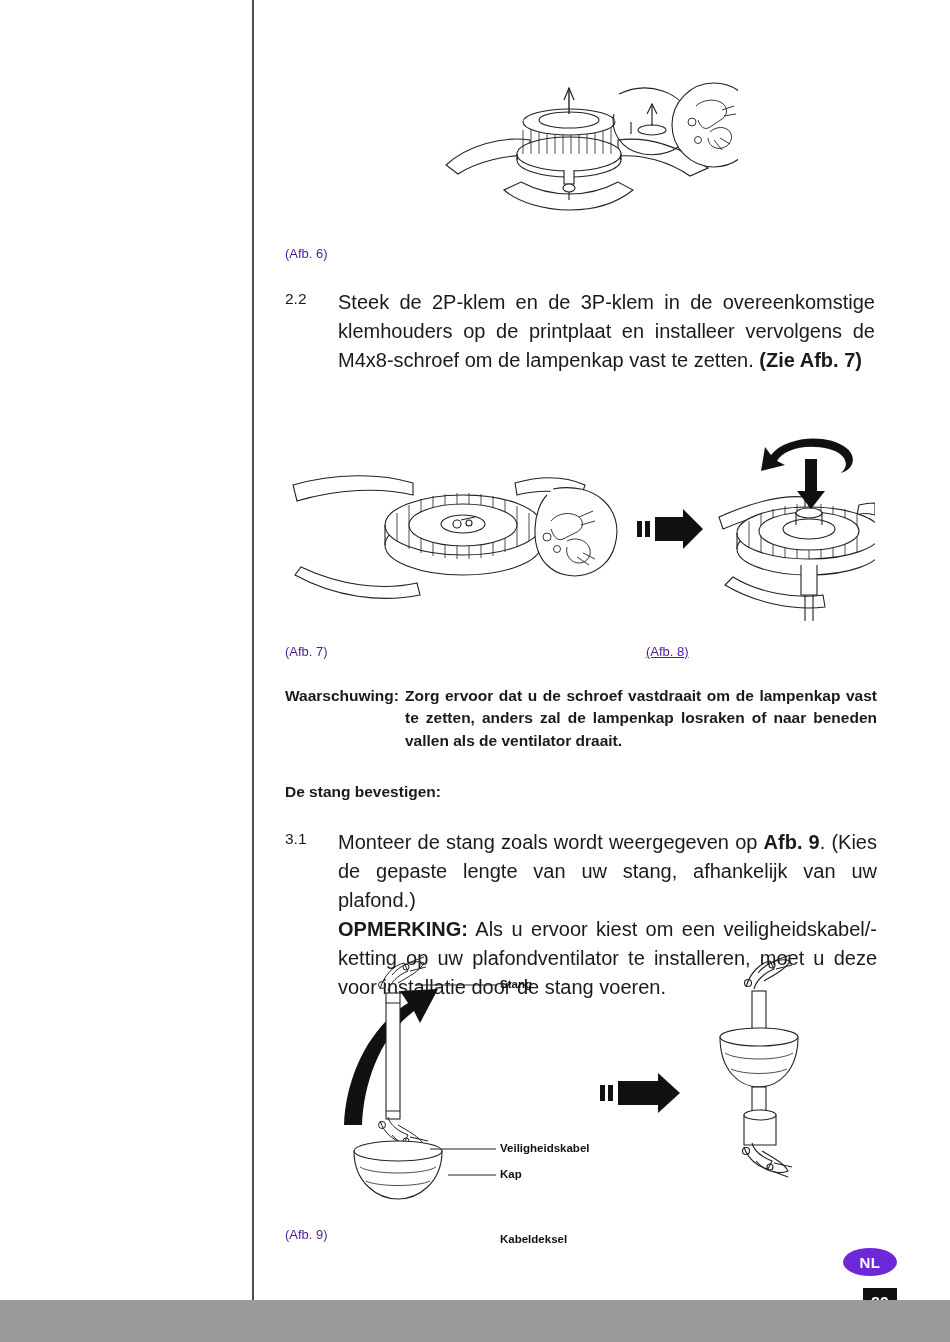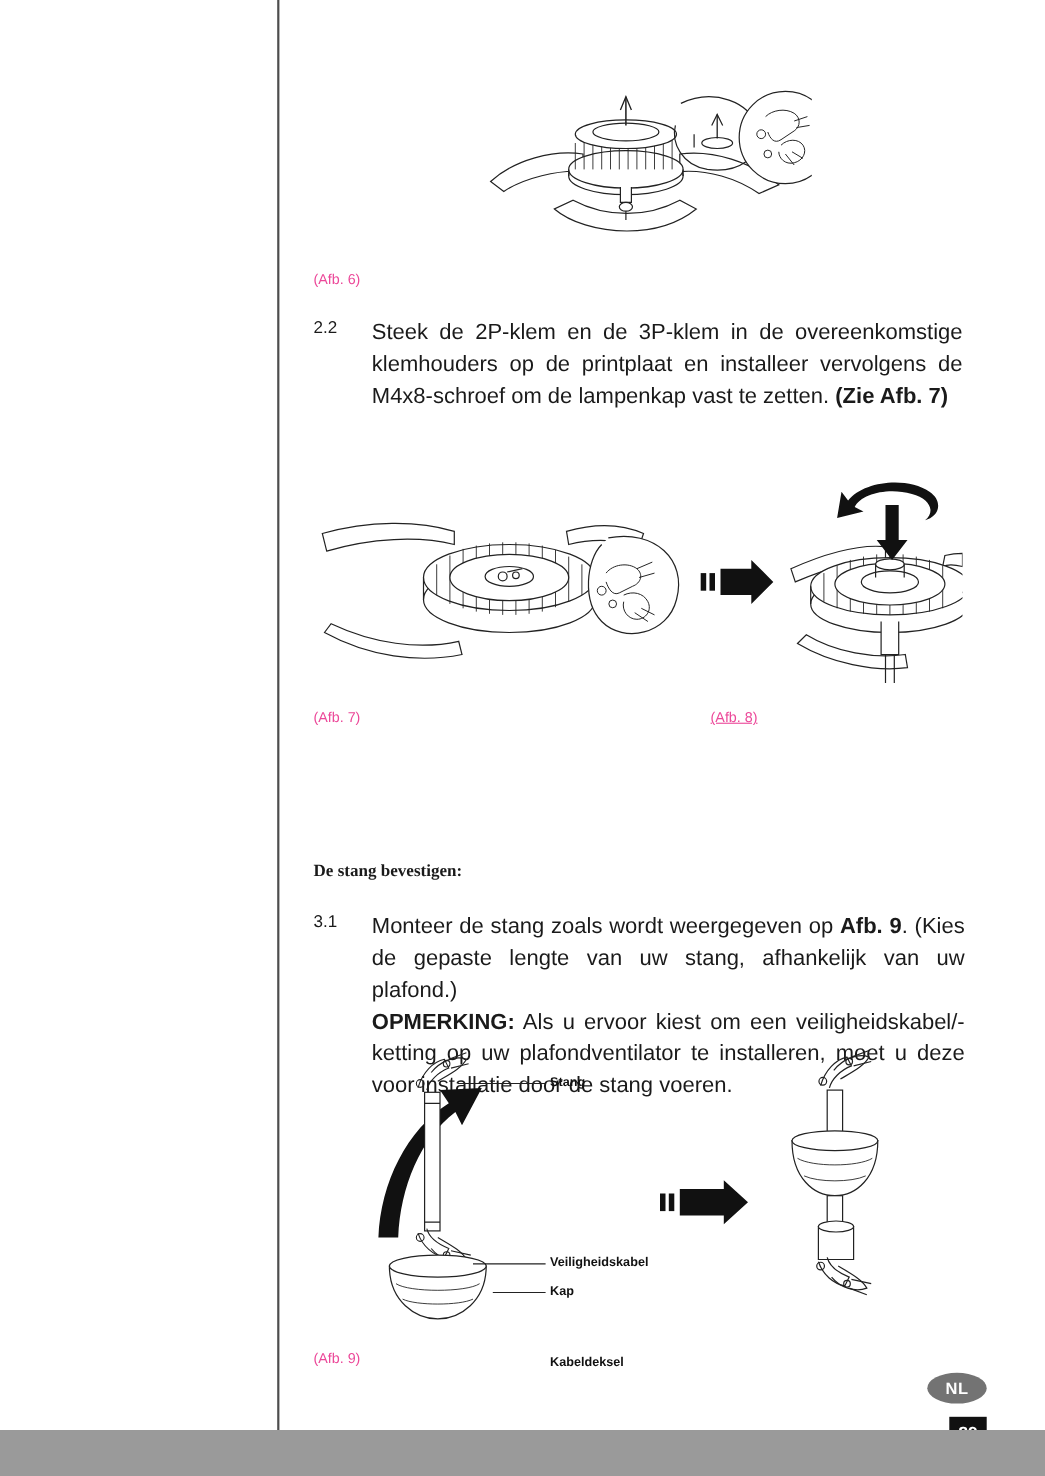--- a/index.html
+++ b/index.html
@@ -42,21 +42,21 @@
   
   .fig6 {
     position: absolute;
     left: 318px;
     top: 70px;
     width: 420px;
     height: 165px;
   }
   .fig-caption {
     font-size: 13px;
-    color: #ec4899;
+    color: #4c1d95;
   }
   .num-item {
     display: flex;
     margin-bottom: 2px;
     gap: 16px;
   }
   .num {
     width: 37px;
     flex: 0 0 37px;
     font-size: 15.5px;
@@ -75,31 +75,30 @@
     font-size: 15.5px;
     line-height: 1.45;
     font-weight: bold;
   }
   .warn-label { flex: 0 0 auto; white-space: nowrap; }
   .warn-body { flex: 1 1 auto; text-align: justify; }
 
   .section-head {
     font-size: 15.5px;
     font-weight: bold;
-    font-family: Liberation Serif, serif;
   }
 
   
   .nl-badge {
     position: absolute;
     right: 53px;
     top: 1248px;
     width: 54px;
     height: 28px;
-    background: #737373;
+    background: #6d28d9;
     border-radius: 50%/50%;
     color: #ffffff;
     font-size: 15px;
     font-weight: bold;
     display: flex;
     align-items: center;
     justify-content: center;
     letter-spacing: 0.5px;
   }
   .page-num {
@@ -254,20 +253,22 @@
           <path d="M520 34 L520 66 L512 66 L526 84 L540 66 L532 66 L532 34 Z"></path>
         </g>
       </g>
     </svg>
   </div>
 
   <div style="position:absolute; left:285px; top:644px;" class="fig-caption">(Afb. 7)</div>
   <div style="position:absolute; left:646px; top:644px;text-decoration:underline;" class="fig-caption">(Afb. 8)</div>
 
   <div class="warn" style="position:absolute; left:285px; top:685px; width:592px;">
+    <div class="warn-label">Waarschuwing:</div>
+    <div class="warn-body" style="margin-left:6px;">Zorg ervoor dat u de schroef vastdraait om de lampenkap vast te zetten, anders zal de lampenkap losraken of naar beneden vallen als de ventilator draait.</div>
   </div>
 
   <div class="section-head" style="position:absolute; left:285px; top:783px;">De stang bevestigen:</div>
 
   <div class="num-item" style="position:absolute; left:285px; top:828px; width:592px;">
     <div class="num">3.1</div>
     <div class="num-body"><span>Monteer de stang zoals wordt weergegeven op </span><b>Afb. 9</b><span>. (Kies de gepaste lengte van uw stang, afhankelijk van uw plafond.)</span><br>
       <b>OPMERKING:</b><span> Als u ervoor kiest om een veiligheidskabel/-ketting op uw plafondventilator te installeren, moet u deze voor installatie door de stang voeren.</span>
     </div>
   </div>

